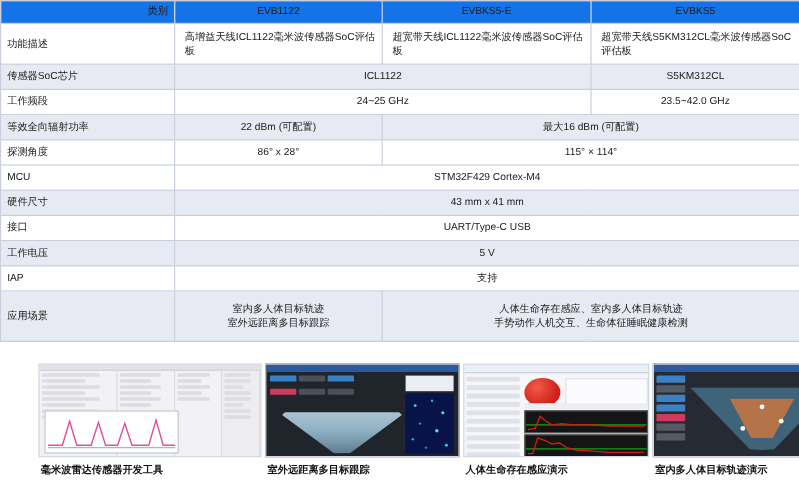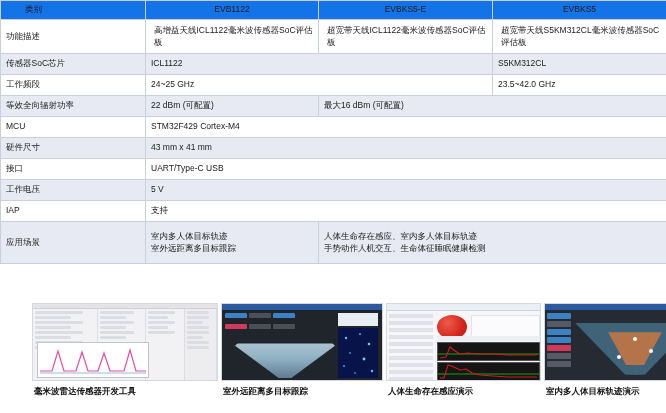--- a/index.html
+++ b/index.html
@@ -29,29 +29,29 @@
     background: #1473e6;
     color: #ffffff;
     font-weight: bold;
     font-size: 9.5px;
     height: 19px;
     padding: 2px 6px;
     border: 1px solid #1473e6;
     text-align: center;
   }
   thead th.cat {
-    text-align: left;
-    padding-left: 24px;
+    text-align: right;
+    padding-left: 2px;
   }
   td.label {
     text-align: left;
     padding-left: 7px;
     white-space: nowrap;
   }
-  td.val { }
+  td.val { text-align: center; }
   tbody tr.band td { background: #e7eaf2; }
   tbody tr.plain td { background: #ffffff; }
 
   .r-desc td { height: 34px; vertical-align: middle; }
   .r-desc td.val { text-align: left; padding-left: 8px; }
   .r-norm td { height: 21px; }
   .r-scene td { height: 42px; }
   td.multiline { line-height: 1.45; }
 
   
@@ -219,20 +219,25 @@
         <td class="val" colspan="2">24~25 GHz</td>
         <td class="val">23.5~42.0 GHz</td>
       </tr>
 
       <tr class="band r-norm">
         <td class="label">等效全向辐射功率</td>
         <td class="val">22 dBm (可配置)</td>
         <td class="val" colspan="2">最大16 dBm (可配置)</td>
       </tr>
 
+      <tr class="plain r-norm">
+        <td class="label">探测角度</td>
+        <td class="val">86° x 28°</td>
+        <td class="val" colspan="2">115° × 114°</td>
+      </tr>
 
       <tr class="plain r-norm">
         <td class="label">MCU</td>
         <td class="val" colspan="3">STM32F429 Cortex-M4</td>
       </tr>
 
       <tr class="band r-norm">
         <td class="label">硬件尺寸</td>
         <td class="val" colspan="3">43 mm x 41 mm</td>
       </tr>

